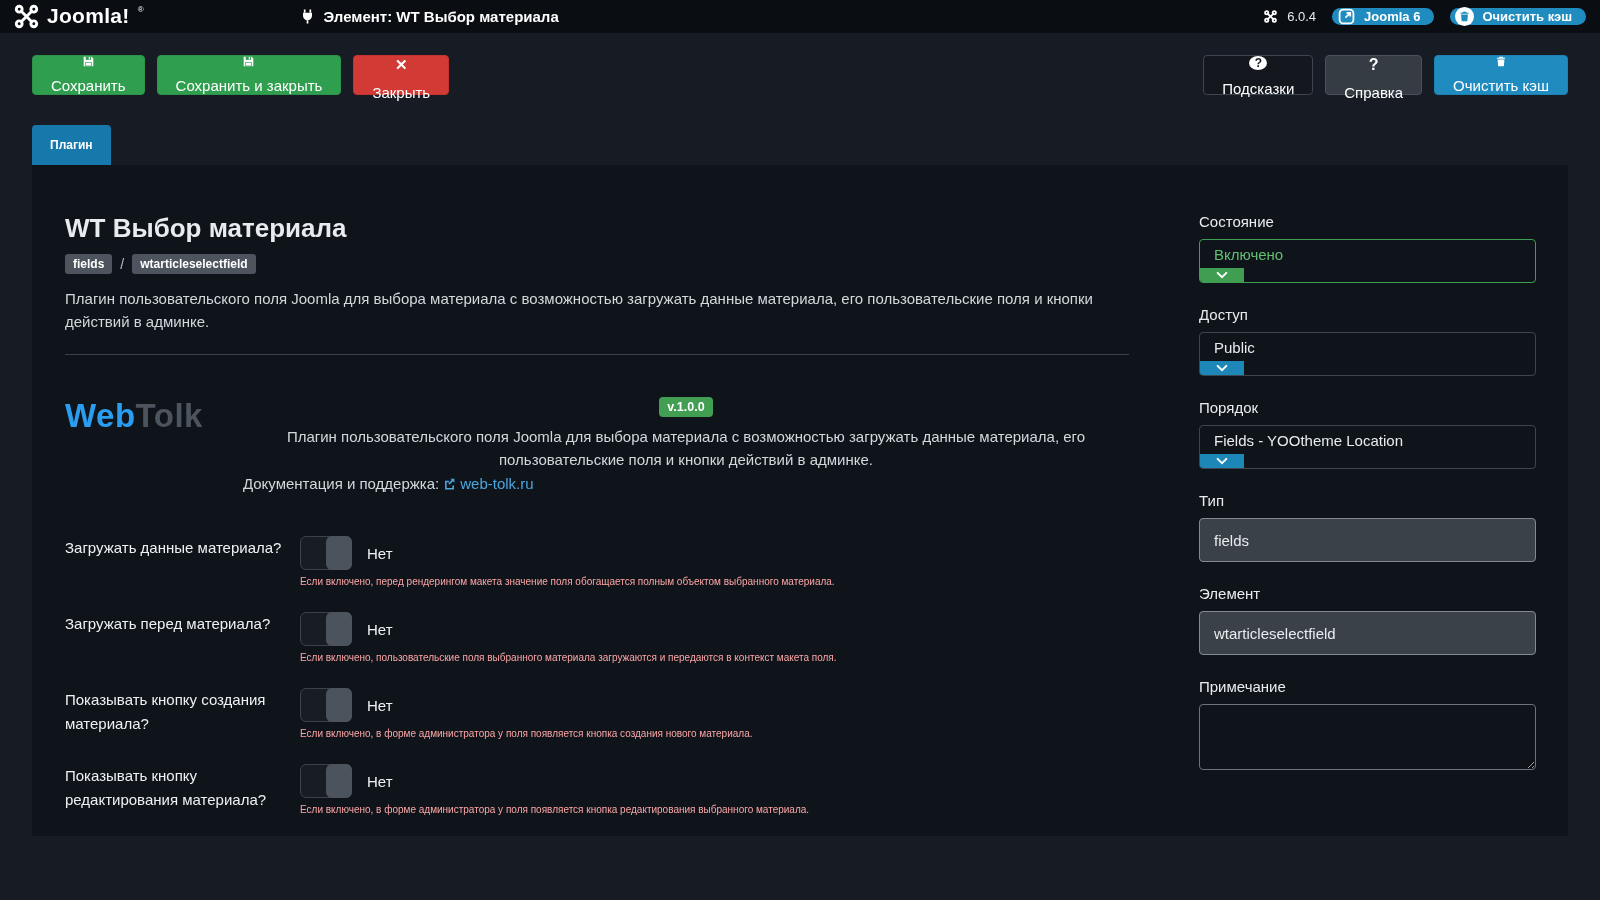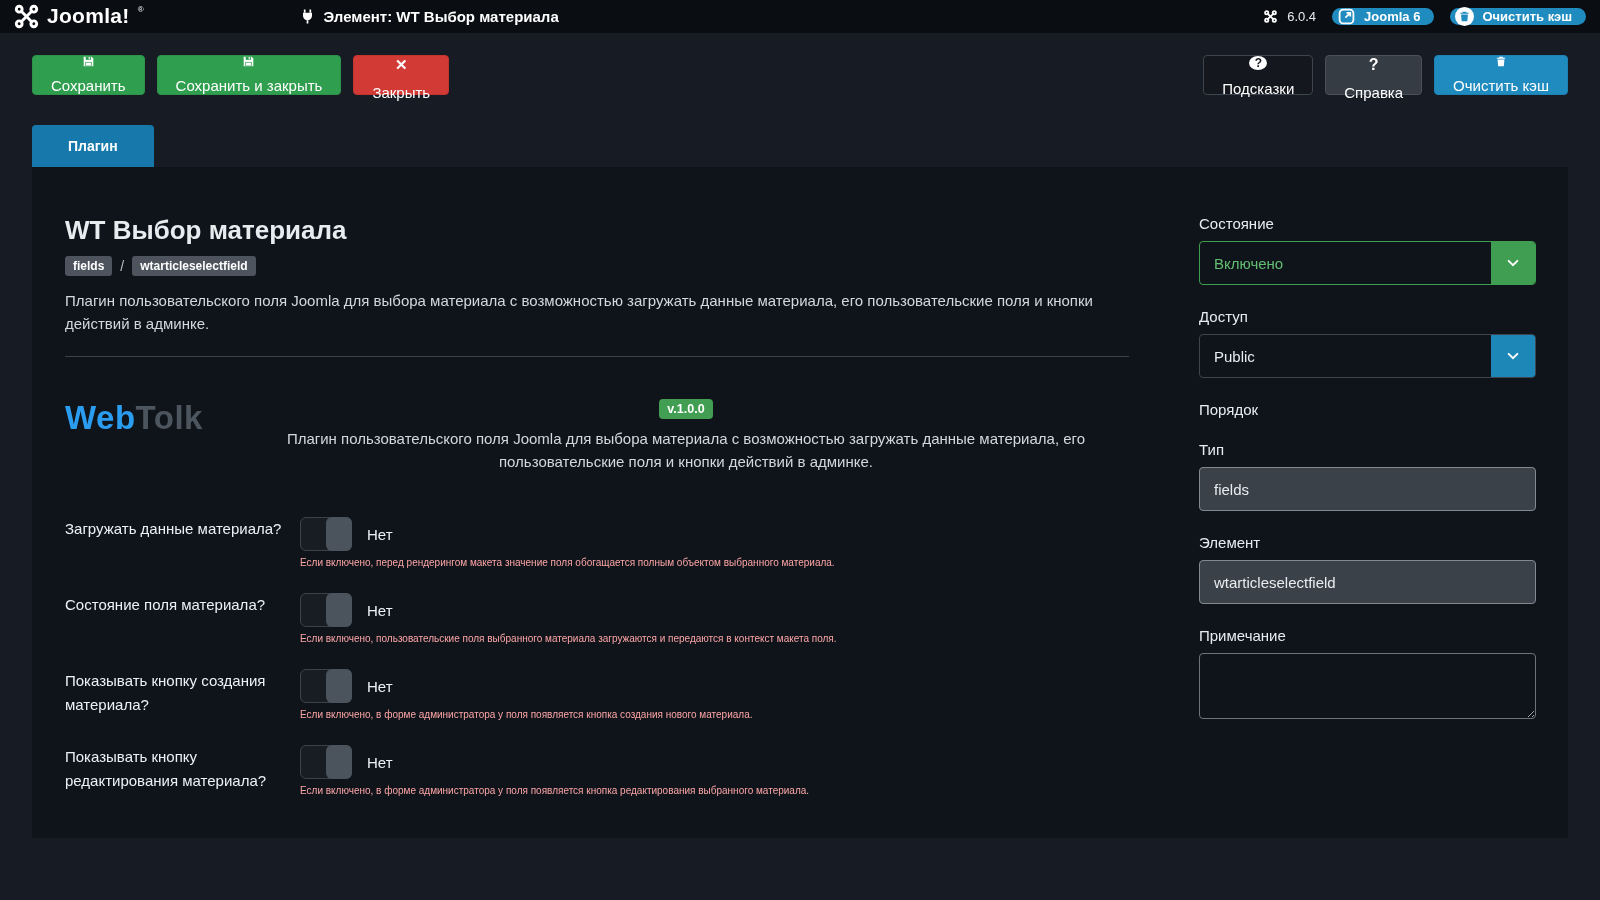--- a/index.html
+++ b/index.html
@@ -51,21 +51,21 @@
     width:18px; height:18px; border-radius:50%; background:#fff;
     color:#14171d; font-size:12px; font-weight:bold;
     display:flex; align-items:center; justify-content:center;
   }
   .qmark-plain { font-size:16px; font-weight:bold; color:#fff; }
   .x-glyph { font-size:15px; font-weight:bold; }
   
   .tabbar { margin:30px 32px 0; }
   .tab {
     display:inline-block; background:#1779ab; color:#fff;
-    font-size:14px; font-weight:bold; padding:13px 36px;
+    font-size:12px; font-weight:bold; padding:13px 18px;
     border-radius:4px 4px 0 0; border:none; cursor:pointer;
     font-family:"Liberation Sans",sans-serif;
   }
   
   .panel {
     margin:0 32px; background:#0f141b; height:671px;
     display:flex; padding:48px 32px 30px 33px;
   }
   .main { flex:1; margin-right:70px; max-width:1065px; }
   .plugin-title { font-size:26px; font-weight:bold; color:#e9ecef; }
@@ -105,21 +105,21 @@
     background:#4b535c; border-radius:6px;
   }
   .opt-value { font-size:15px; color:#eef1f4; }
   .opt-desc { margin-top:6px; font-size:10px; color:#fca5a5; }
   
   .sidebar { width:337px; flex:0 0 337px; }
   .field { margin-bottom:23px; }
   .field-label { display:block; font-size:15px; color:#e9ecef; margin-bottom:9px; }
   .select-box {
     display:flex; height:44px; border-radius:4px; overflow:hidden;
-    border:1px solid #3e454f; background:#0f141b; cursor:pointer;
+    border:1px solid #3e454f; background:#0f141b; cursor:pointer;flex-direction:column;
   }
   .select-box.green { border-color:#3f9e4f; }
   .select-value { flex:1; display:flex; align-items:center; padding-left:14px; font-size:15px; color:#e9ecef; }
   .select-box.green .select-value { color:#63bd72; }
   .select-caret { width:44px; display:flex; align-items:center; justify-content:center; background:#1d87b8; }
   .select-box.green .select-caret { background:#3f9e52; }
   .input-readonly {
     width:100%; height:44px; background:#3a4149; border:1px solid #818992;
     border-radius:4px; color:#e9ecef; font-size:15px; padding:0 14px;
     font-family:"Liberation Sans",sans-serif;
@@ -267,40 +267,50 @@
 
     <hr class="divider">
 
     <div class="vendor">
       <div class="vendor-logo">
         <span class="web">Web</span><span class="tolk">Tolk</span>
       </div>
       <div class="vendor-info">
         <span class="version-badge">v.1.0.0</span>
         <p class="vendor-desc">Плагин пользовательского поля Joomla для выбора материала с возможностью загружать данные материала, его пользовательские поля и кнопки действий в админке.</p>
+        <div class="support-line">
+          <span>Документация и поддержка:</span>
+          <a href="#" class="support-link">
+            <svg viewBox="0 0 16 16" width="13" height="13">
+              <path d="M2.5 4.5h5v2h-3v7h7v-3h2v5h-11z" fill="#4ba6df"></path>
+              <path d="M9 2h5v5l-1.8-1.8L8 9.4 6.6 8l4.2-4.2z" fill="#4ba6df"></path>
+            </svg>
+            <span>web-tolk.ru</span>
+          </a>
+        </div>
       </div>
     </div>
 
     <div class="options">
 
       <div class="opt-row">
         <div class="opt-label">Загружать данные материала?</div>
         <div class="opt-control">
           <div class="opt-top">
             <div class="toggle">
                 <div class="knob"></div>
               </div>
             <span class="opt-value">Нет</span>
           </div>
           <div class="opt-desc">Если включено, перед рендерингом макета значение поля обогащается полным объектом выбранного материала.</div>
         </div>
       </div>
 
       <div class="opt-row">
-        <div class="opt-label">Состояние поля материала?</div>
+        <div class="opt-label">Загружать перед материала?</div>
         <div class="opt-control">
           <div class="opt-top">
             <div class="toggle">
                 <div class="knob"></div>
               </div>
             <span class="opt-value">Нет</span>
           </div>
           <div class="opt-desc">Если включено, пользовательские поля выбранного материала загружаются и передаются в контекст макета поля.</div>
         </div>
       </div>
@@ -355,20 +365,28 @@
         <span class="select-caret">
           <svg viewBox="0 0 16 16" width="14" height="14">
               <path d="M3 5.5 L8 10.5 L13 5.5" stroke="#fff" stroke-width="2.2" fill="none" stroke-linecap="round"></path>
             </svg>
         </span>
       </div>
     </div>
 
     <div class="field">
       <span class="field-label">Порядок</span>
+      <div class="select-box">
+        <span class="select-value">Fields - YOOtheme Location</span>
+        <span class="select-caret">
+          <svg viewBox="0 0 16 16" width="14" height="14">
+              <path d="M3 5.5 L8 10.5 L13 5.5" stroke="#fff" stroke-width="2.2" fill="none" stroke-linecap="round"></path>
+            </svg>
+        </span>
+      </div>
     </div>
 
     <div class="field">
       <span class="field-label">Тип</span>
       <input class="input-readonly" readonly="" value="fields" style="">
     </div>
 
     <div class="field">
       <span class="field-label">Элемент</span>
       <input class="input-readonly" readonly="" value="wtarticleselectfield" style="">

